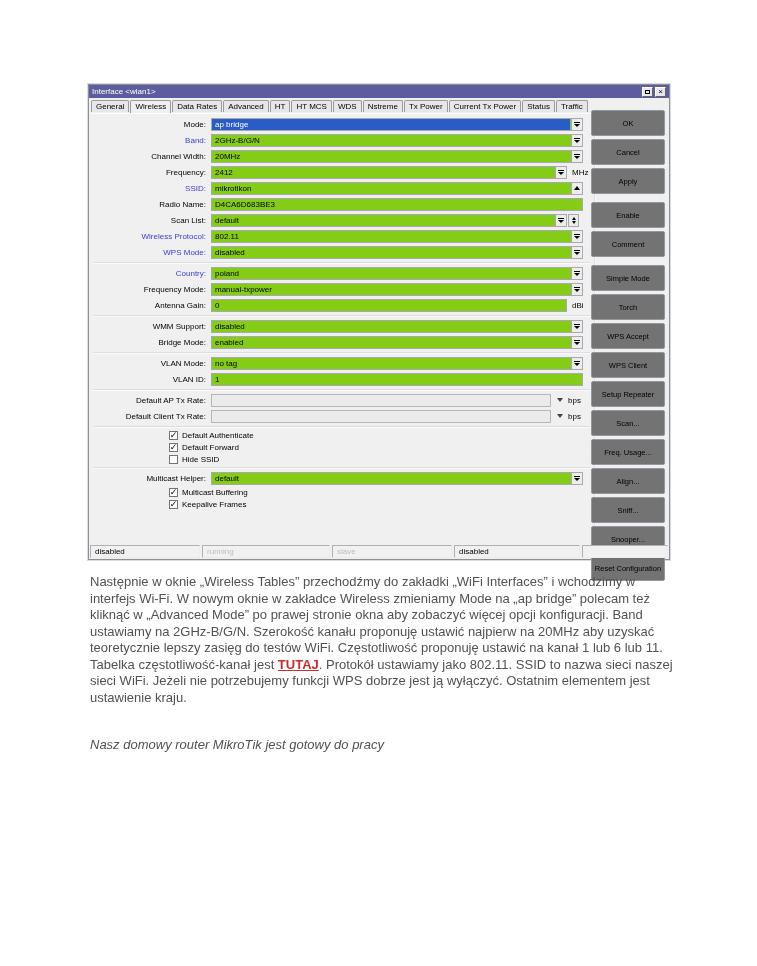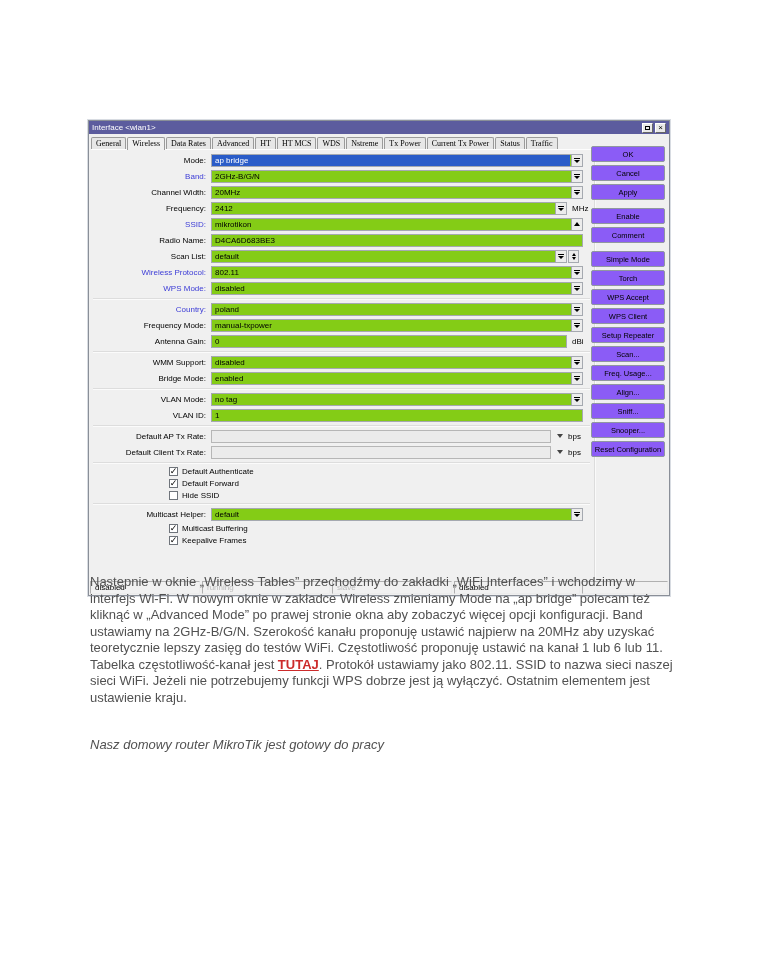--- a/index.html
+++ b/index.html
@@ -6,39 +6,38 @@
   html,body { margin:0; padding:0; }
   body {
     width:757px; height:966px; background:#ffffff; position:relative;
     font-family:"Liberation Sans", sans-serif; color:#000;
   }
   
   .dialog {
     position:absolute; left:88px; top:84px; width:582px; height:476px;
     background:#f0f0f0; border:1px solid #8a8f98; font-size:8px;
     box-shadow:0 0 0 1px #d8dce2;
-    margin-top:36px;
   }
   .titlebar {
     height:13px; background:#5c5c9e; color:#fff; display:flex; align-items:center;
     padding:0 3px; font-size:8px;
   }
   .titlebar .title { flex:1; white-space:nowrap; overflow:hidden; }
   .tb-btn {
     width:11px; height:10px; margin-left:2px; background:#e8e8e8;
     border:1px solid; border-color:#fff #666 #666 #fff;
     display:flex; align-items:center; justify-content:center;
     font-size:8px; line-height:1; color:#000; cursor:default;
   }
   .restore-glyph { width:5px; height:4px; border:1px solid #000; display:block; }
   .dlg-body { position:relative; height:461px; }
   
   .tabbar {
     position:absolute; left:2px; top:2px; width:502px; height:14px;
-    display:flex; align-items:flex-end; border-bottom:1px solid #fdfdfd;font-family:Liberation Serif, serif;
+    display:flex; border-bottom:1px solid #fdfdfd;
   }
   .tab {
     padding:1px 4px 1px; background:#e7e7e7; border:1px solid #9a9a9a; border-bottom:none;
     border-radius:2px 2px 0 0; margin-right:1px; white-space:nowrap; height:12px; cursor:default;
   }
   .tab.active { background:#f0f0f0; height:13px; position:relative; z-index:2; margin-bottom:-1px; }
   
   .form { position:absolute; left:2px; top:18px; width:503px; }
   .row { display:flex; align-items:center; height:16px; }
   .lbl { width:120px; text-align:right; padding-right:5px; white-space:nowrap; }
@@ -90,21 +89,21 @@
     width:9px; height:9px; background:#fff; border:1px solid #6f747b; margin-right:4px;
     display:flex; align-items:center; justify-content:center; cursor:default;
   }
   .ck { font-size:9px; line-height:8px; margin-top:-1px; }
   .cblbl { white-space:nowrap; }
   
   .vdiv { position:absolute; left:505px; top:16px; bottom:16px; width:0; border-left:1px solid #dcdcdc; border-right:1px solid #fafafa; }
   
   .btncol { position:absolute; right:4px; top:12px; width:74px; display:flex; flex-direction:column; }
   .btn {
-    height:16px; margin-bottom:3px; background:#8b5cf6;
+    height:26px; margin-bottom:3px; background:#737373;
     border:1px solid #9097a0; border-radius:2px;
     display:flex; align-items:center; justify-content:center;
     font-size:7.5px; white-space:nowrap; overflow:hidden; cursor:default;
   }
   .btngap { height:5px; }
   
   .statusbar {
     position:absolute; left:1px; right:1px; bottom:1px; height:13px;
     display:flex; gap:2px; padding:0;
   }

